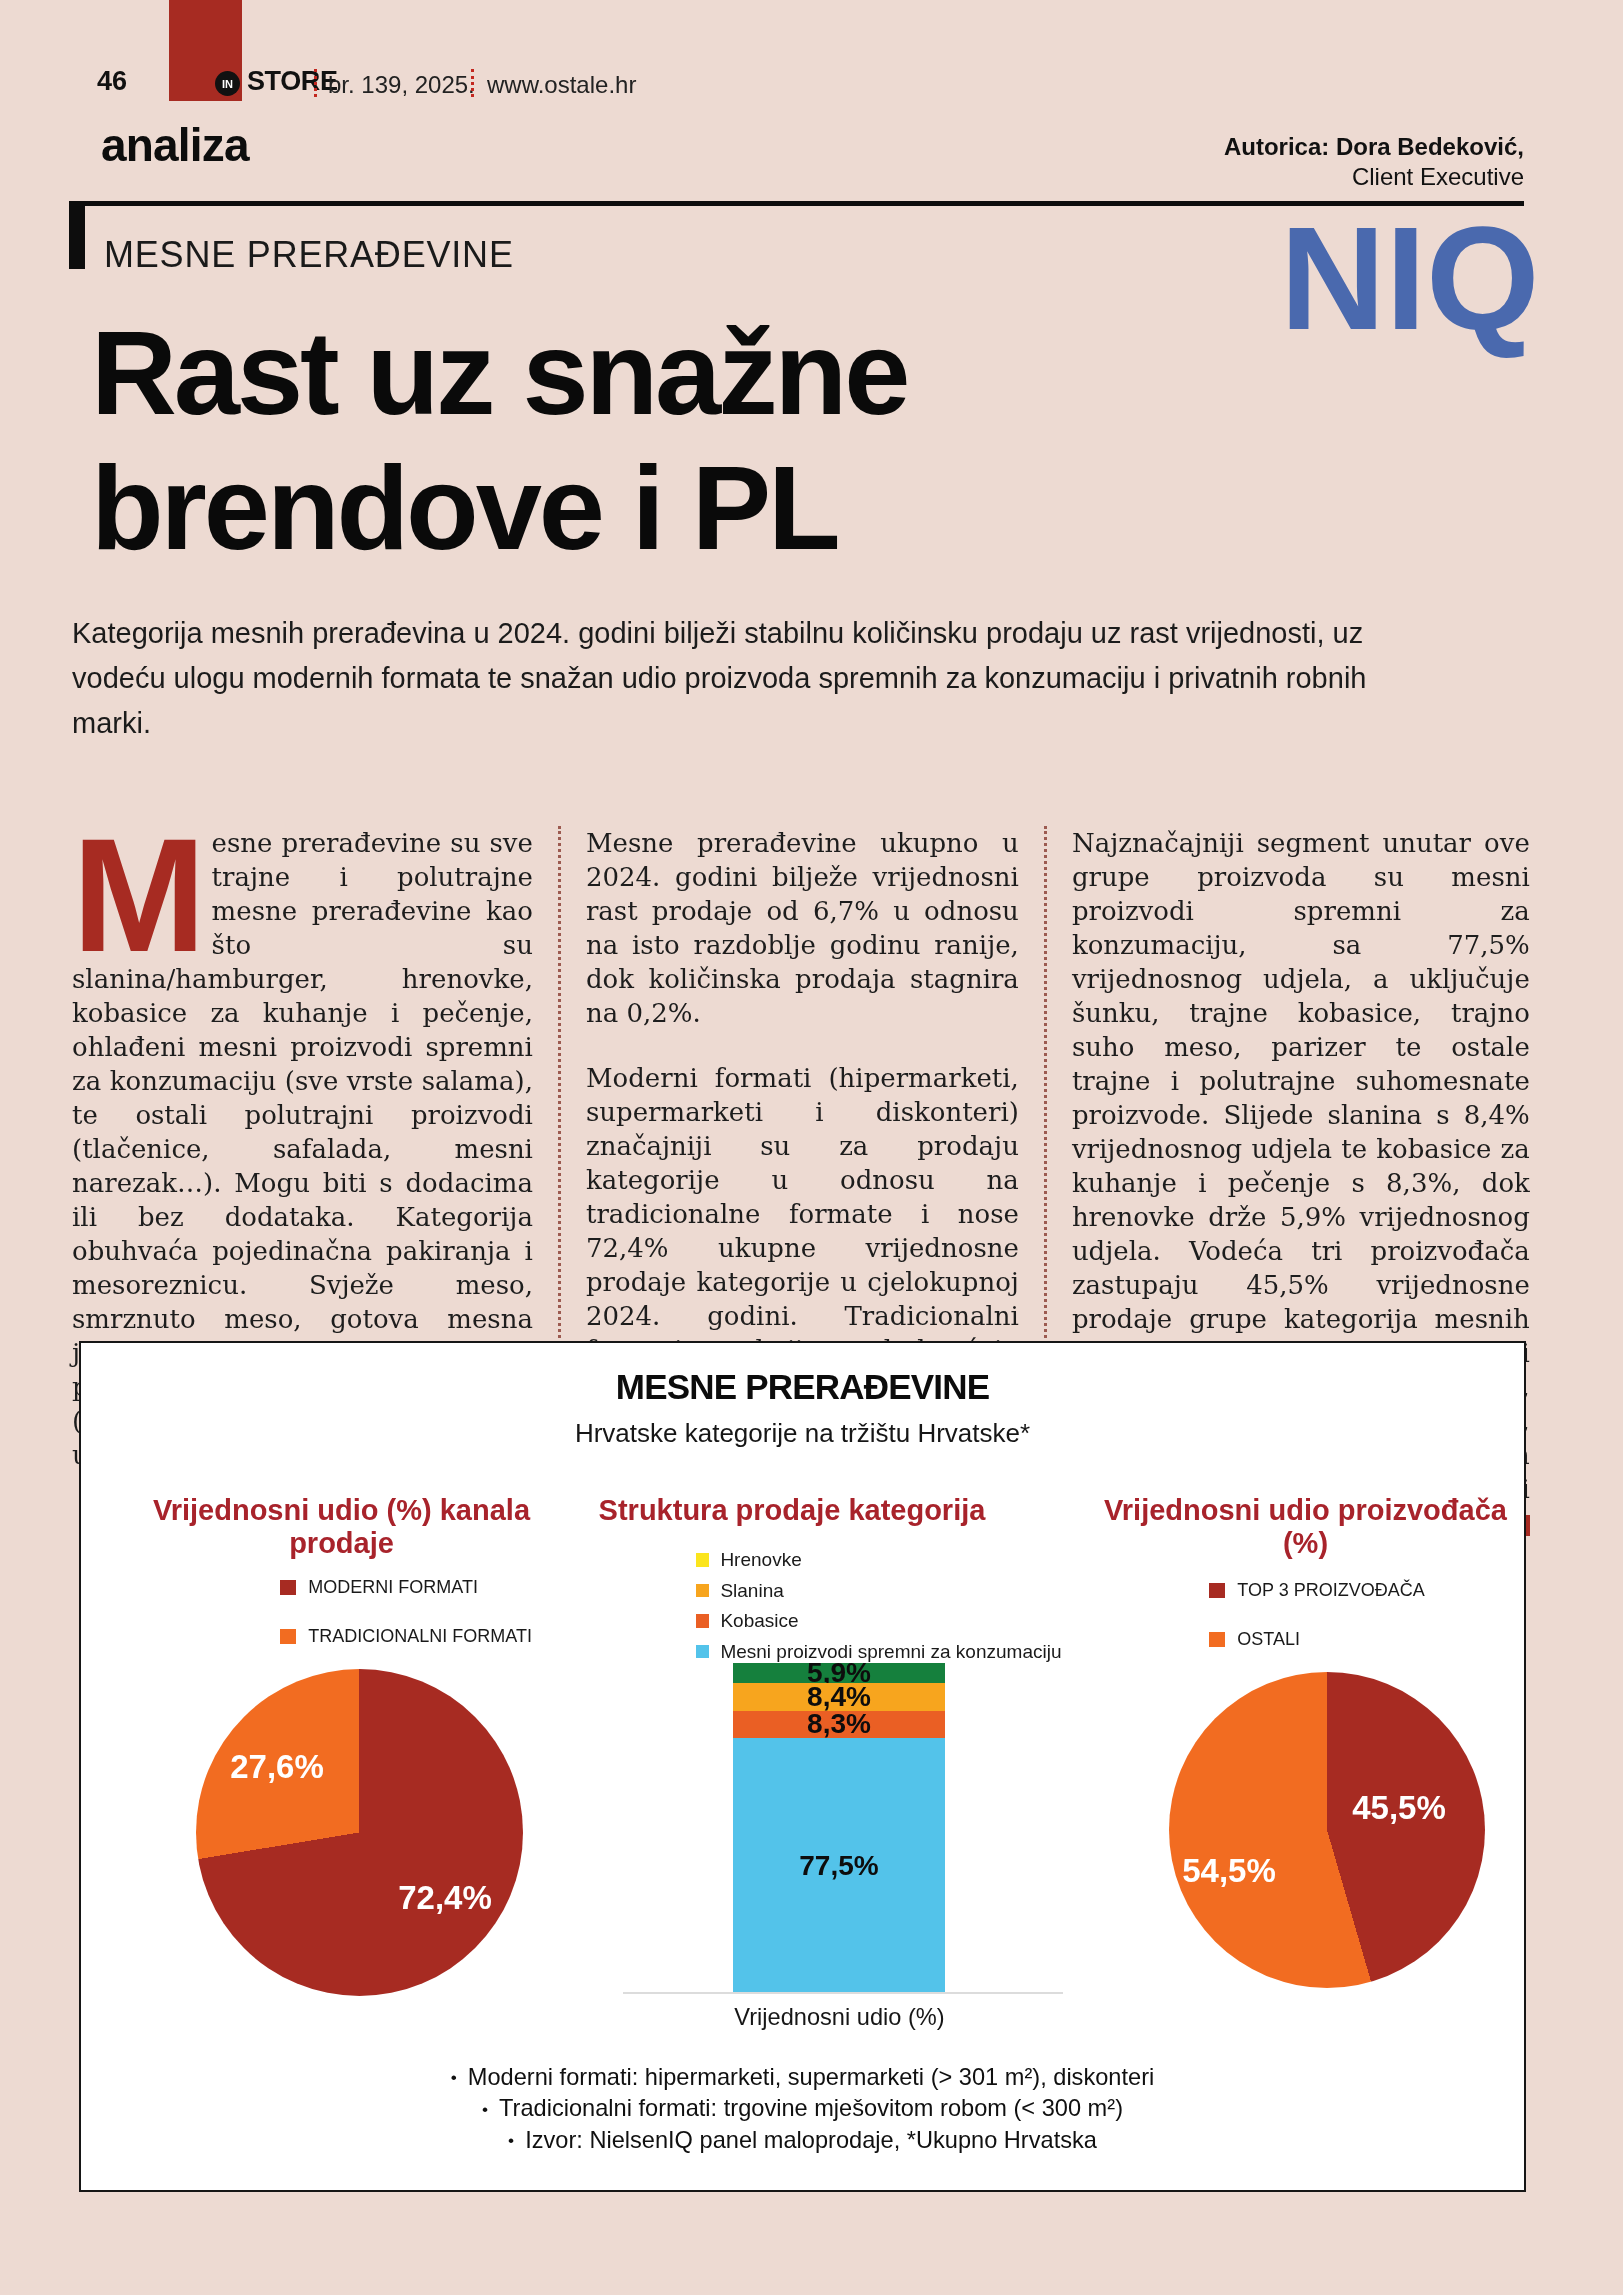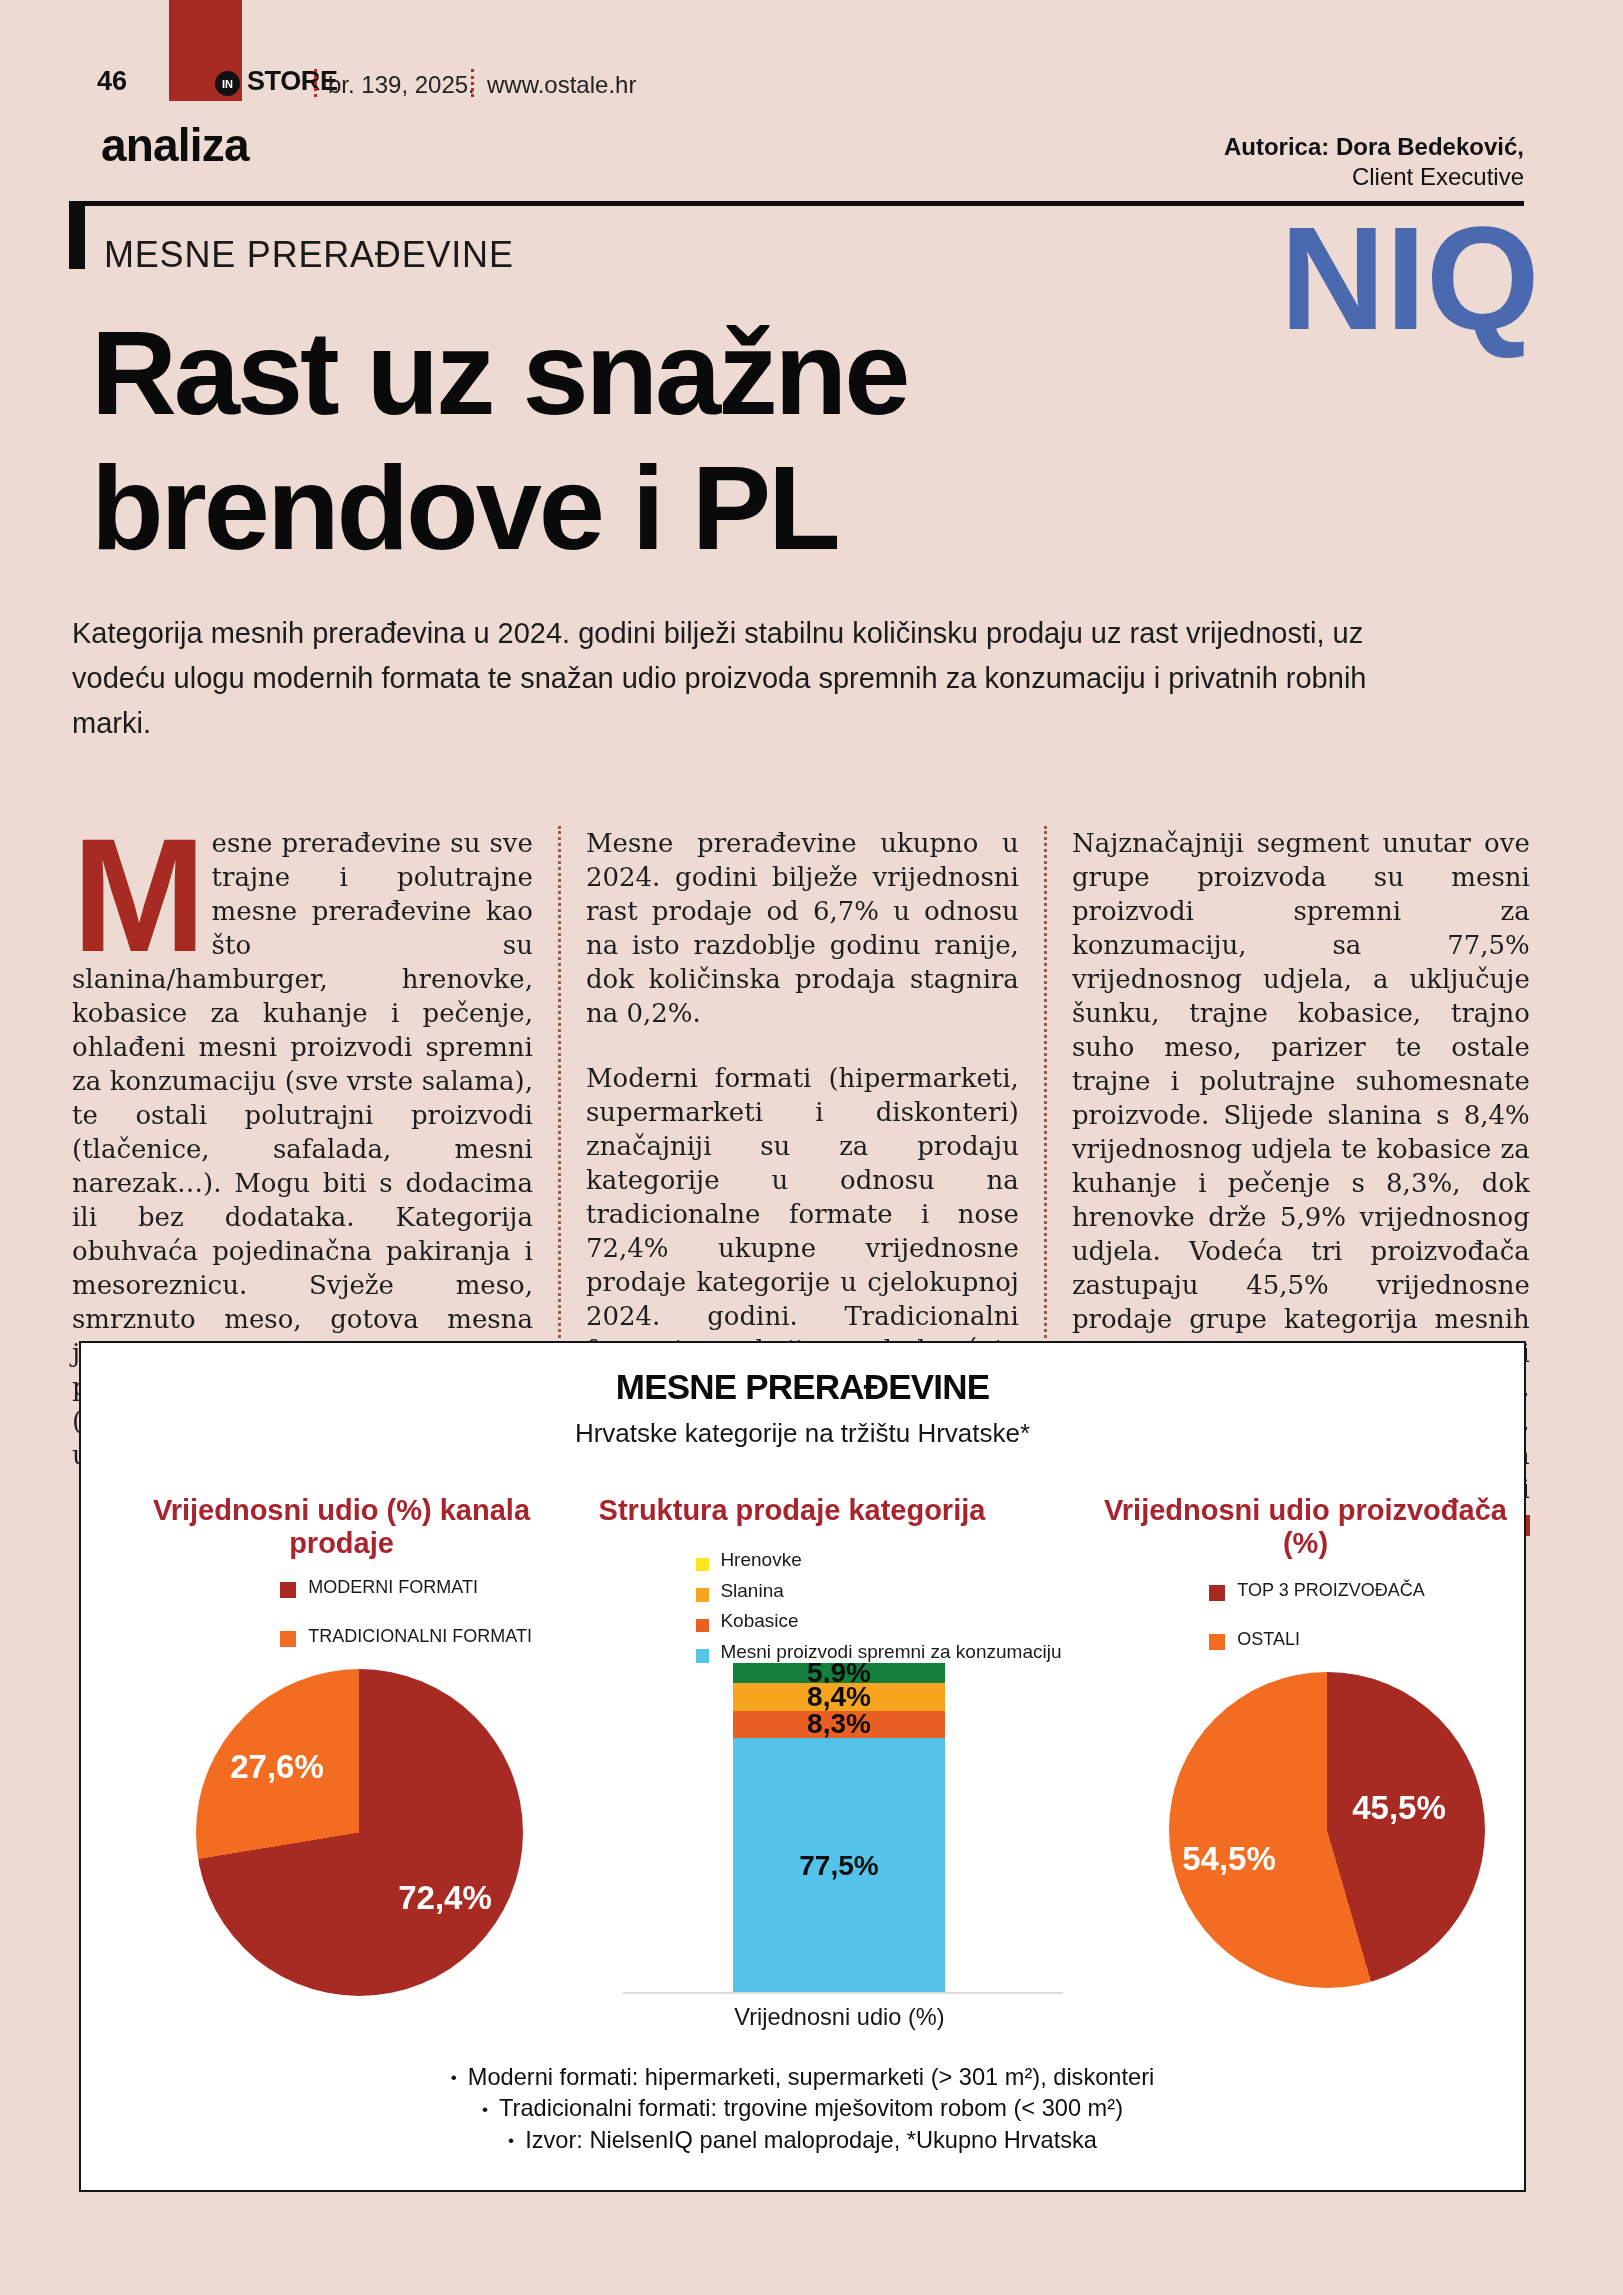--- a/index.html
+++ b/index.html
@@ -51,21 +51,21 @@
   .chart-box{position:absolute;left:79px;top:1341px;width:1447px;height:851px;
     background:#ffffff;border:2.4px solid #161616;box-sizing:border-box;}
   .cb-title{position:absolute;left:0;top:23.6px;width:100%;text-align:center;
     font-size:35px;font-weight:bold;letter-spacing:-0.8px;color:#0c0c0c;}
   .cb-subtitle{position:absolute;left:0;top:75px;width:100%;text-align:center;font-size:26px;color:#161616;}
   .chart-title{position:absolute;top:151px;font-size:29px;font-weight:bold;color:#a8232b;text-align:center;}
   .ct1{left:25px;width:471px;}
   .ct2{left:487px;width:448px;}
   .ct3{left:997px;width:455px;}
   .legend{position:absolute;}
-  .legend-row{display:flex;align-items:flex-end;}
+  .legend-row{display:flex;align-items:center;}
   .legend-sq{display:inline-block;flex:0 0 auto;}
   .legend.lg-pie .legend-row{margin-bottom:28px;}
   .legend.lg-pie .legend-sq{width:15.7px;height:15.7px;margin-right:12.6px;}
   .legend.lg-pie{font-size:18px;color:#1a1a1a;}
   .legend.lg-bar .legend-row{margin-bottom:8.6px;}
   .legend.lg-bar .legend-sq{width:13.4px;height:13.4px;margin-right:11px;}
   .legend.lg-bar{font-size:19px;color:#1a1a1a;}
   .lg1{left:199px;top:234px;}
   .lg2{left:615px;top:206px;}
   .lg3{left:1128px;top:237px;}
@@ -191,21 +191,21 @@
         </div>
         <div class="bar-seg" style="height: 256px; background: rgb(83, 195, 234);">
           <span>77,5%</span>
         </div>
       </div>
     <div class="axis-line"></div>
     <div class="xlabel">Vrijednosni udio (%)</div>
 
     <div class="pie pie2" style="background: conic-gradient(rgb(167, 43, 34) 0deg, rgb(167, 43, 34) 163.8deg, rgb(242, 108, 33) 163.8deg, rgb(242, 108, 33) 360deg);"></div>
     <span class="pie-label" style="left:1318px;top:465px;">45,5%</span>
-    <span class="pie-label" style="left:1148px;top:516px;">54,5%</span>
+    <span class="pie-label" style="left:1148px;top:528px;">54,5%</span>
 
     <div class="notes">
         <div><span class="note-bullet">•</span>Moderni formati: hipermarketi, supermarketi (&gt; 301 m²), diskonteri</div>
         <div><span class="note-bullet">•</span>Tradicionalni formati: trgovine mješovitom robom (&lt; 300 m²)</div>
         <div><span class="note-bullet">•</span>Izvor: NielsenIQ panel maloprodaje, *Ukupno Hrvatska</div>
       </div>
   </div>
 
 </div>
 

